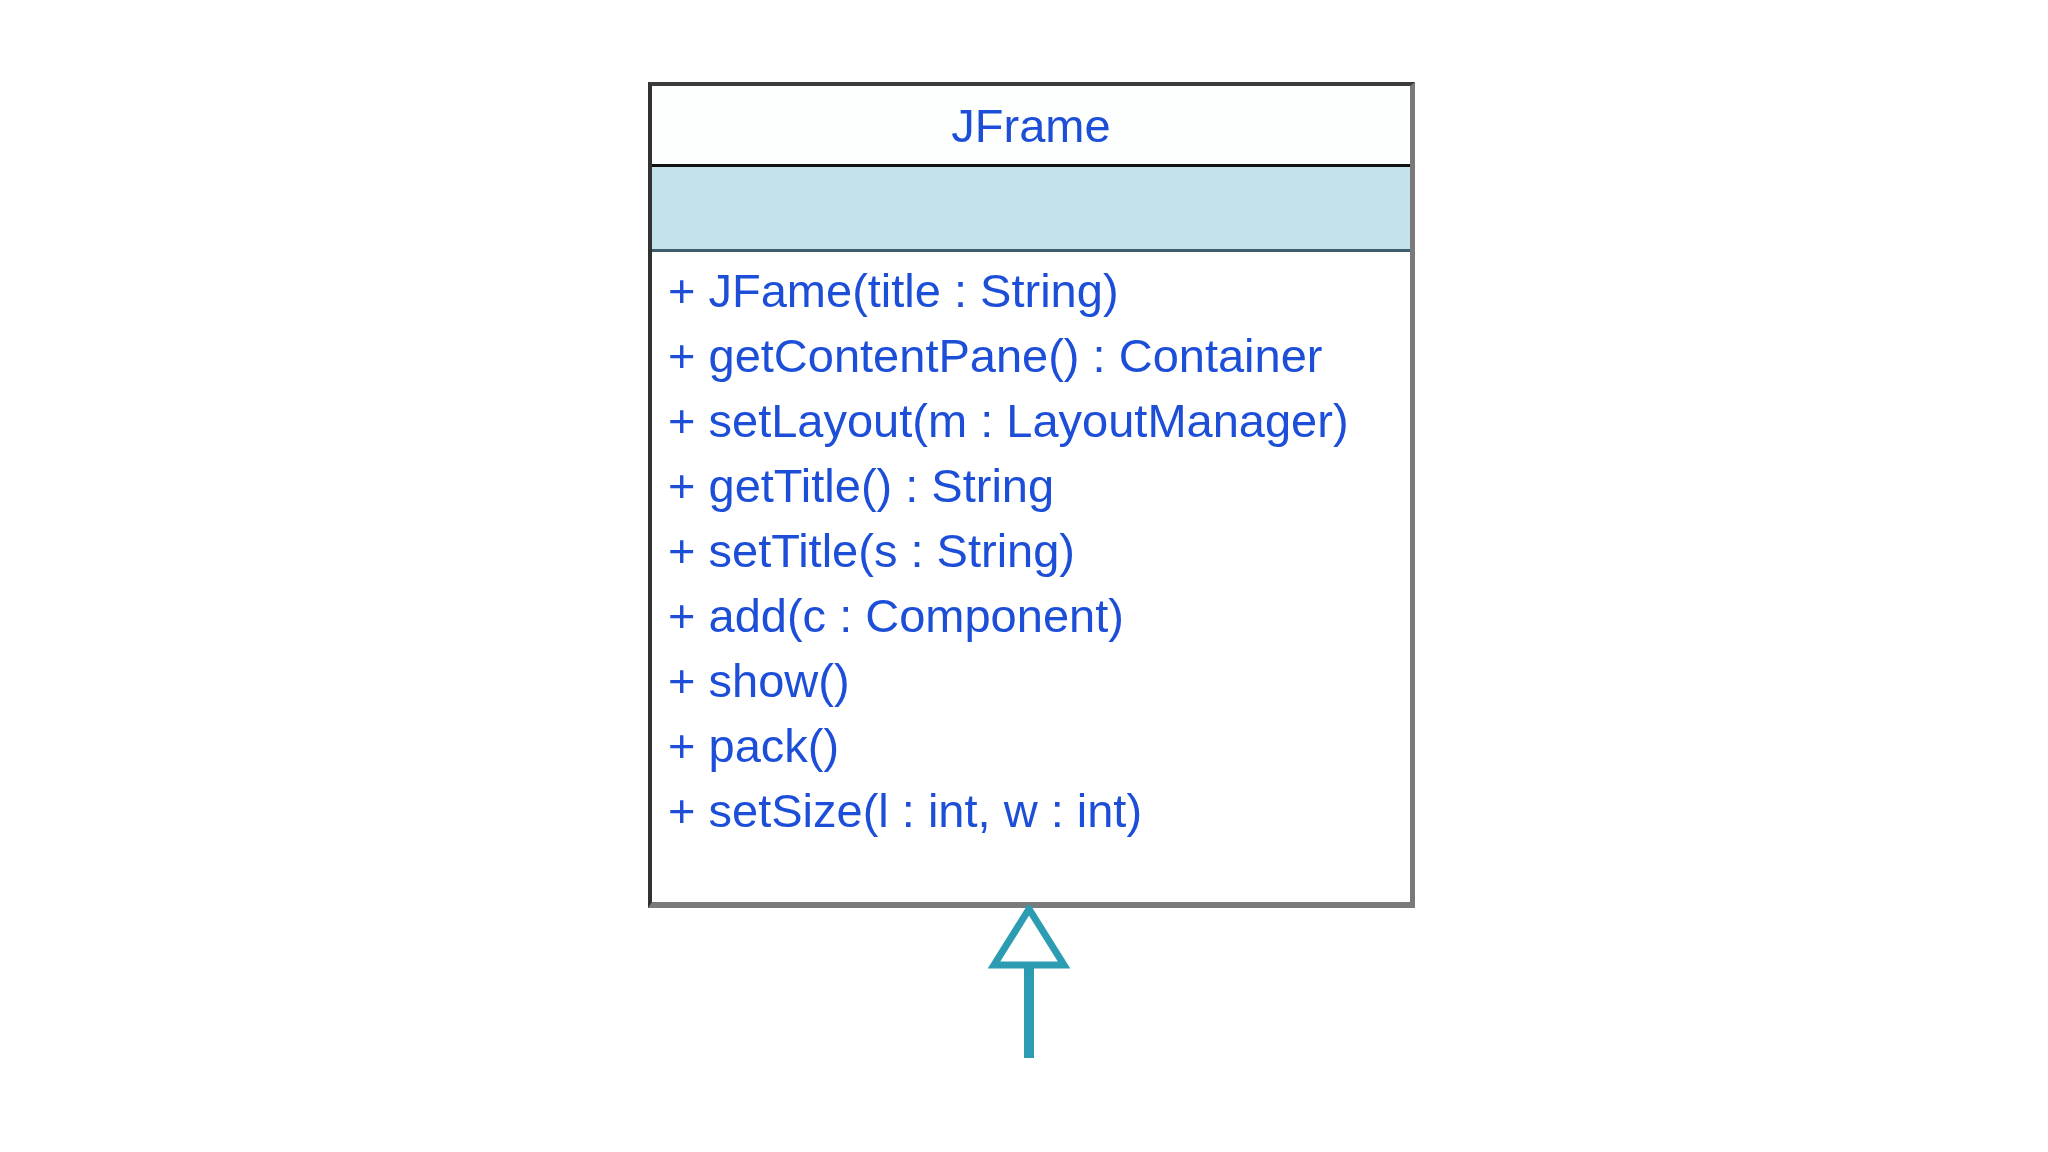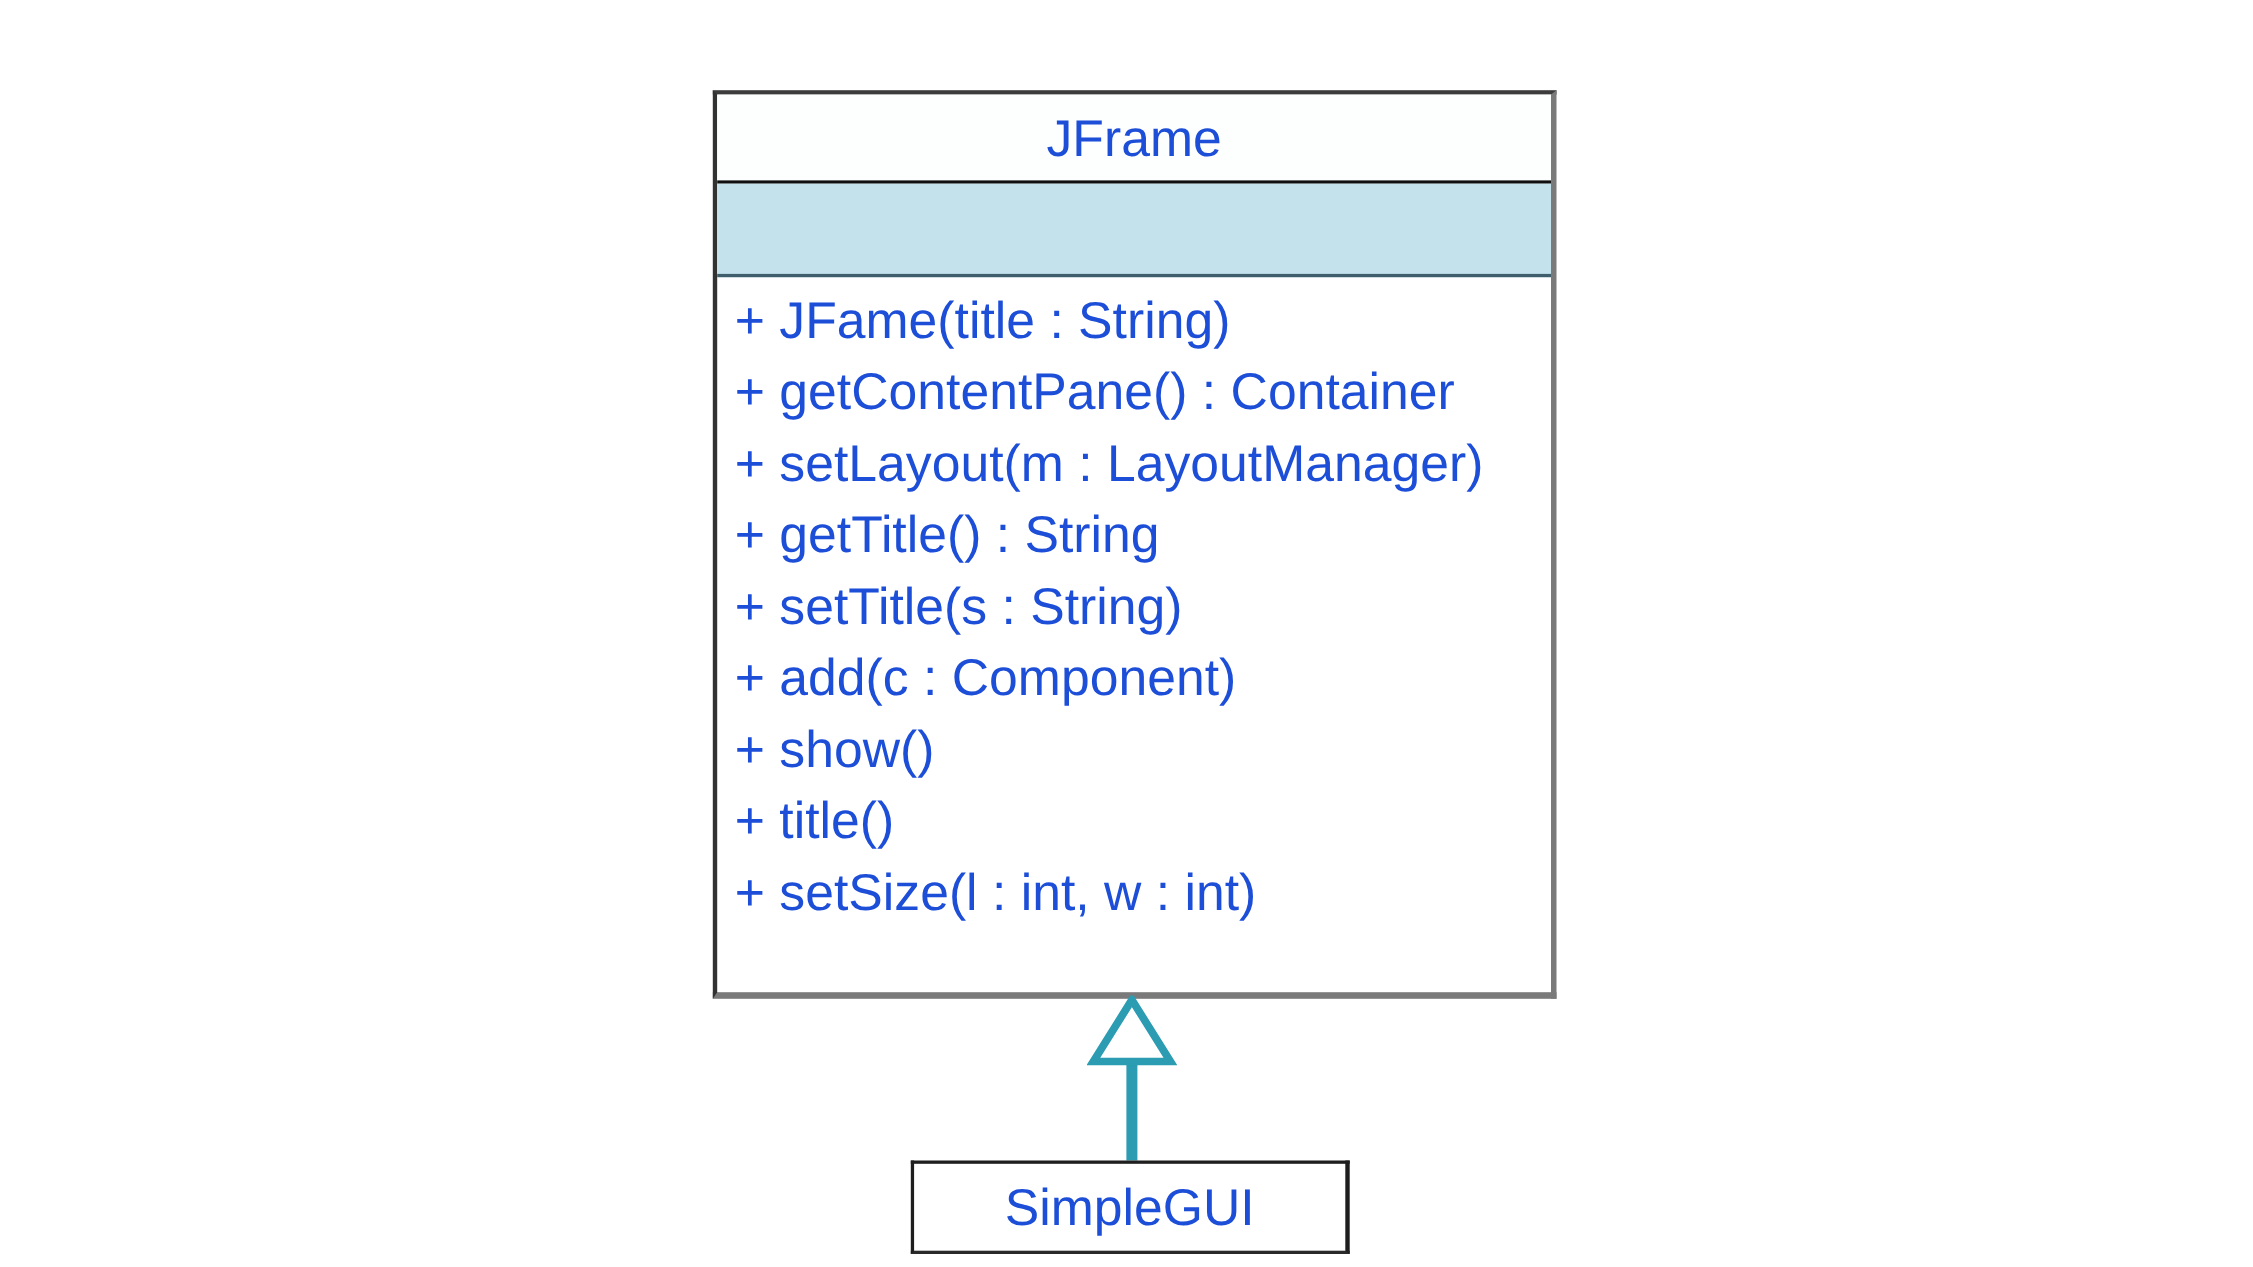--- a/index.html
+++ b/index.html
@@ -99,27 +99,24 @@
     <div class="class-header">JFrame</div>
     <div class="class-attributes" style="background: rgb(195, 226, 236);"></div>
     <ul class="class-methods">
       <li>+ JFame(title : String)</li>
       <li>+ getContentPane() : Container</li>
       <li>+ setLayout(m : LayoutManager)</li>
       <li>+ getTitle() : String</li>
       <li>+ setTitle(s : String)</li>
       <li>+ add(c : Component)</li>
       <li>+ show()</li>
-      <li>+ title()</li>
+      <li>+ pack()</li>
       <li>+ setSize(l : int, w : int)</li>
     </ul>
   </div>
 
   <svg class="inheritance-arrow" viewBox="0 0 82 153">
     <line x1="41" y1="60" x2="41" y2="153" stroke-width="10" stroke="#2b9cb1"></line>
     <polygon points="41,4 6,60 76,60" fill="#ffffff" stroke-width="7" stroke-linejoin="miter" stroke="#2b9cb1"></polygon>
   </svg>
 
-  <div class="class-box-child">
-    <span>SimpleGUI</span>
-  </div>
 
 </div>
 
 </body></html>

